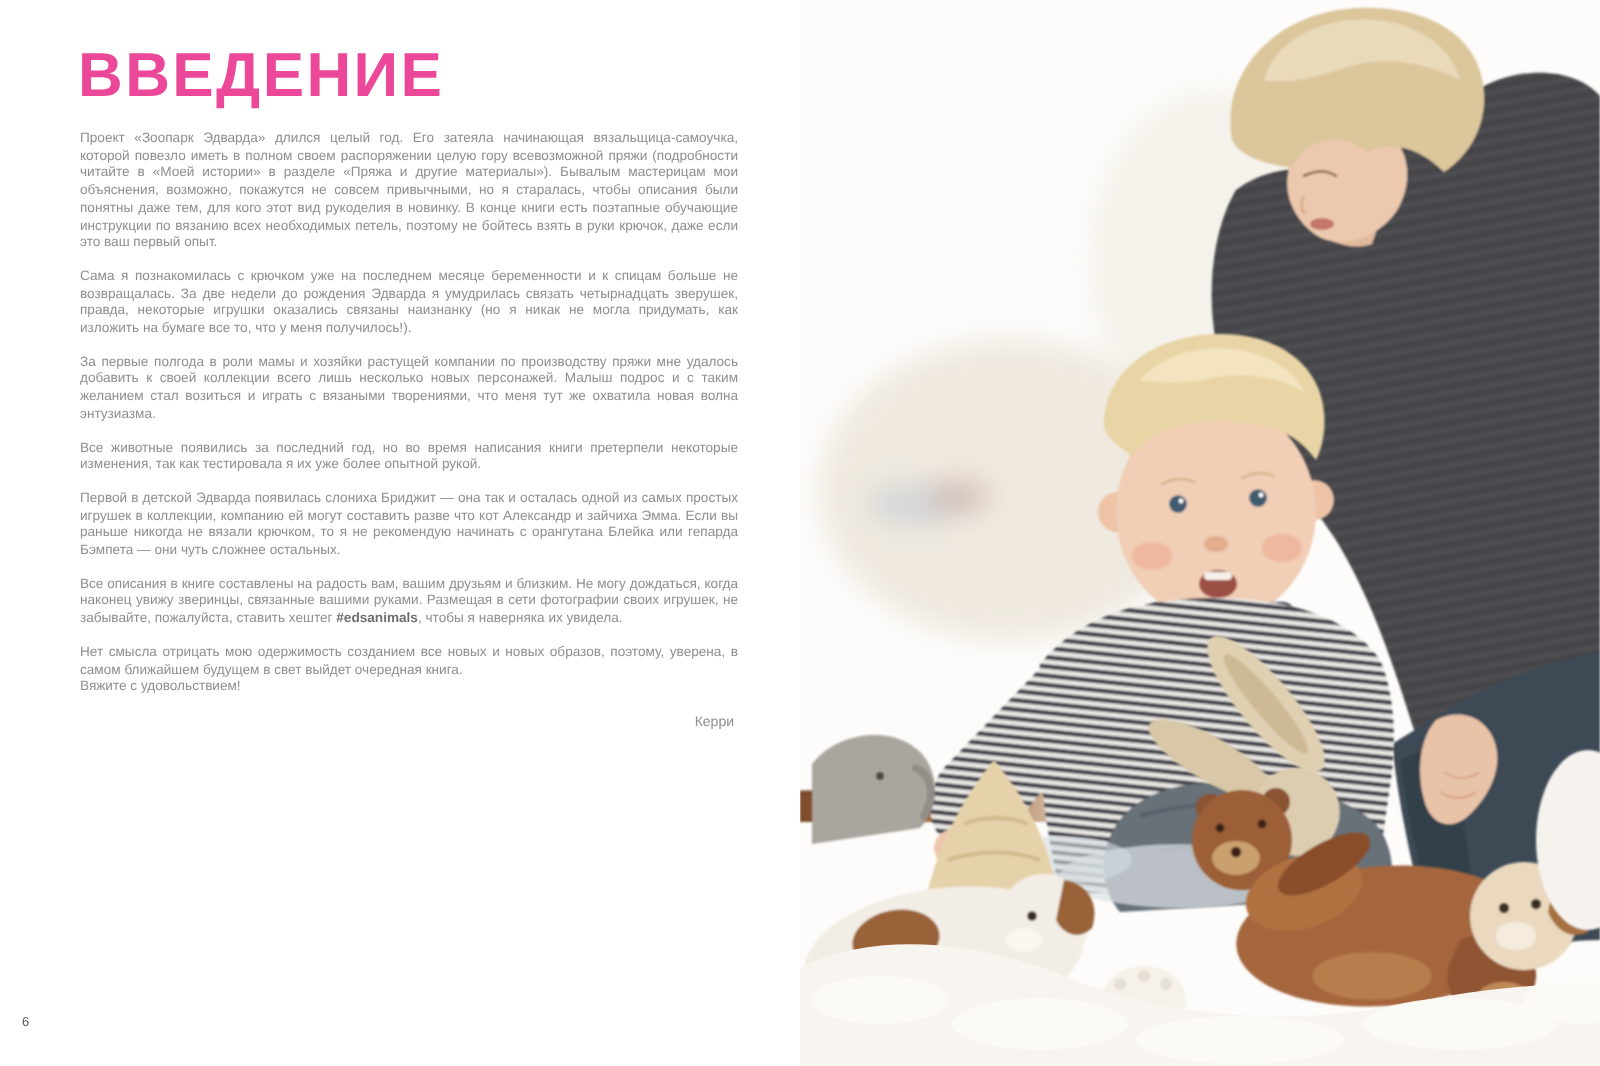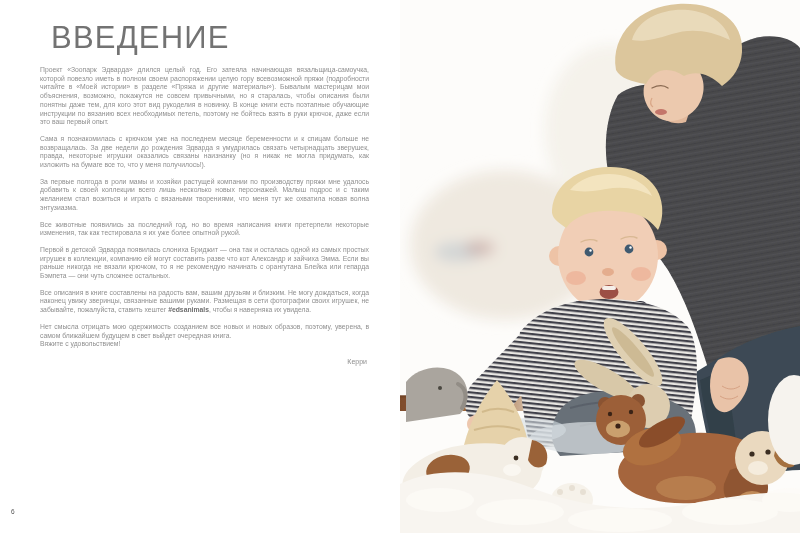--- a/index.html
+++ b/index.html
@@ -1,21 +1,21 @@
 <!DOCTYPE html>
 <html><head>
 <meta charset="utf-8">
 <style>
   html,body{margin:0;padding:0;background:#ffffff;}
   .spread{position:relative;width:800px;height:533px;background:#ffffff;overflow:hidden;
           font-family:"Liberation Sans",sans-serif;}
   
   .page-left{position:absolute;left:0;top:0;width:400px;height:533px;background:#ffffff;}
-  .title{position:absolute;left:51px;top:20px;margin:0;font-size:31px;font-weight:400;
-         letter-spacing:1.2px;color:#737373;font-family:"Liberation Sans",sans-serif;}
+  .title{position:absolute;left:39px;top:20px;margin:0;font-size:31px;font-weight:700;
+         letter-spacing:1.2px;color:#ec4899;font-family:"Liberation Sans",sans-serif;}
   .bodytext{position:absolute;left:40px;top:66px;width:329px;font-size:6.8px;
             line-height:8.7px;color:#8f8f8f;text-align:justify;}
   .bodytext p{margin:0 0 8px 0;}
   .bodytext p.nogap{margin:0;}
   .bodytext b{color:#6e6e6e;font-weight:bold;}
   .signature{text-align:right;padding-right:2px;margin-top:9px !important;font-size:7px;color:#8f8f8f;}
   .page-number{position:absolute;left:11px;top:508px;font-size:6.5px;color:#555;}
   
   .page-right{position:absolute;left:400px;top:0;width:400px;height:533px;margin:0;overflow:hidden;}
   .page-right svg{display:block;}

